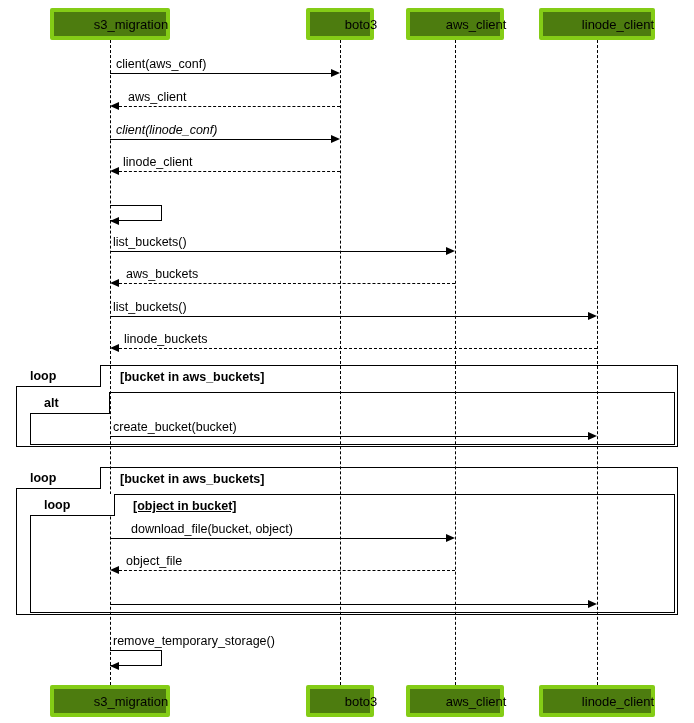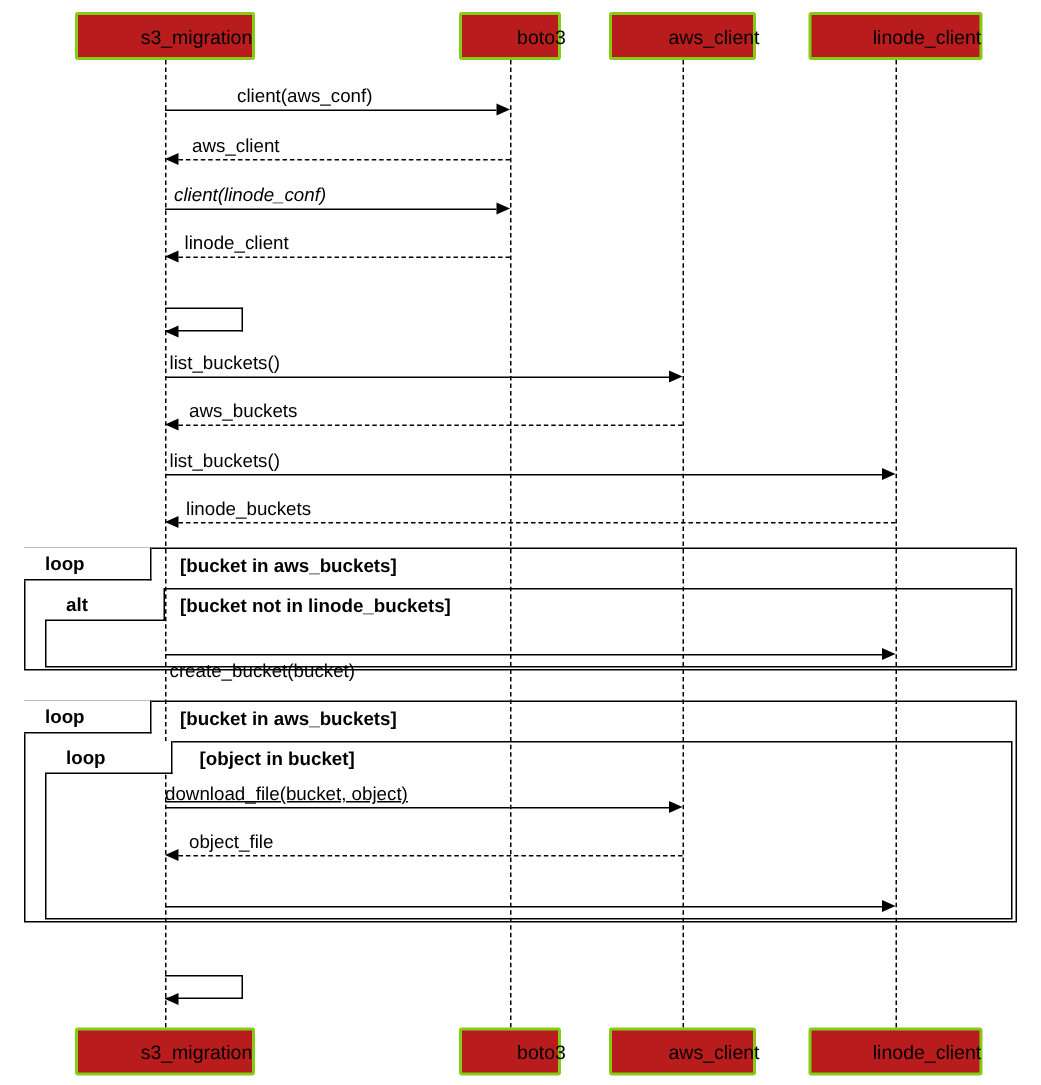--- a/index.html
+++ b/index.html
@@ -12,22 +12,22 @@
   }
   #diagram {
     position: relative;
     width: 694px;
     height: 723px;
     background: #ffffff;
     overflow: hidden;
   }
   .actor-box {
     position: absolute;
-    border: 2px solid #84cc16;
-    background: #b91c1c;
+    border: 4px solid #84cc16;
+    background: #4d7c0f;
     border-radius: 2px;
     font-size: 13px;
     color: #000000;
     display: flex;
     align-items: center;
     justify-content: center;
     box-sizing: border-box;
     white-space: nowrap;
     padding-left: 42px;
   }
@@ -128,21 +128,21 @@
   <div class="actor-box" style="left:306px; top:685px; width:68px; height:32px;">
     <span>boto3</span>
   </div>
   <div class="actor-box" style="left:406px; top:685px; width:98px; height:32px;">
     <span>aws_client</span>
   </div>
   <div class="actor-box" style="left:539px; top:685px; width:116px; height:32px;">
     <span>linode_client</span>
   </div>
 
-  <div class="msg-label" style="left:116px; top:57px;margin-left:42px;">client(aws_conf)</div>
+  <div class="msg-label" style="left:116px; top:57px;">client(aws_conf)</div>
   <div class="msg-line" style="left:110px; top:73px; width:221px;"></div>
   <div class="arrow-head right" style="left:331px; top:69px;"></div>
 
   <div class="msg-label" style="left:128px; top:90px;">aws_client</div>
   <div class="msg-line dashed" style="left:119px; top:106px; width:221px;"></div>
   <div class="arrow-head left" style="left:110px; top:102px;"></div>
 
   <div class="msg-label" style="left:116px; top:123px;font-style:italic;">client(linode_conf)</div>
   <div class="msg-line" style="left:110px; top:139px; width:221px;"></div>
   <div class="arrow-head right" style="left:331px; top:135px;"></div>
@@ -171,43 +171,43 @@
   <div class="arrow-head left" style="left:110px; top:344px;"></div>
 
   <div class="frame" style="left:16px; top:365px; width:662px; height:82px;"></div>
   <div class="frame-tab" style="left:16px; top:365px; width:85px; height:22px;"></div>
   <div class="frame-tab-label" style="left:30px; top:369px;">loop</div>
   <div class="frame-cond" style="left:120px; top:370px;">[bucket in aws_buckets]</div>
 
   <div class="frame" style="left:30px; top:392px; width:645px; height:53px;"></div>
   <div class="frame-tab" style="left:30px; top:392px; width:80px; height:22px;"></div>
   <div class="frame-tab-label" style="left:44px; top:396px;">alt</div>
-  <div class="frame-cond" style="left:120px; top:397px;">[bucket not in linode_buckets]</div>
-
-  <div class="msg-label" style="left:113px; top:440px;">create_bucket(bucket)</div>
+
+  <div class="msg-label" style="left:113px; top:420px;">create_bucket(bucket)</div>
   <div class="msg-line" style="left:110px; top:436px; width:478px;"></div>
   <div class="arrow-head right" style="left:588px; top:432px;"></div>
 
   <div class="frame" style="left:16px; top:467px; width:662px; height:148px;"></div>
   <div class="frame-tab" style="left:16px; top:467px; width:85px; height:22px;"></div>
   <div class="frame-tab-label" style="left:30px; top:471px;">loop</div>
   <div class="frame-cond" style="left:120px; top:472px;">[bucket in aws_buckets]</div>
 
   <div class="frame" style="left:30px; top:494px; width:645px; height:119px;"></div>
   <div class="frame-tab" style="left:30px; top:494px; width:85px; height:22px;"></div>
   <div class="frame-tab-label" style="left:44px; top:498px;">loop</div>
-  <div class="frame-cond" style="left:133px; top:499px;">[object in bucket]</div>
-
-  <div class="msg-label" style="left:110px; top:522px;text-decoration:underline;">download_file(bucket, object)</div>
+  <div class="frame-cond" style="left:133px; top:499px;text-decoration:underline;">[object in bucket]</div>
+
+  <div class="msg-label" style="left:131px; top:522px;">download_file(bucket, object)</div>
   <div class="msg-line" style="left:110px; top:538px; width:336px;"></div>
   <div class="arrow-head right" style="left:446px; top:534px;"></div>
 
   <div class="msg-label" style="left:126px; top:554px;">object_file</div>
   <div class="msg-line dashed" style="left:119px; top:570px; width:336px;"></div>
   <div class="arrow-head left" style="left:110px; top:566px;"></div>
 
   <div class="msg-line" style="left:110px; top:604px; width:478px;"></div>
   <div class="arrow-head right" style="left:588px; top:600px;"></div>
 
+  <div class="msg-label" style="left:113px; top:634px;">remove_temporary_storage()</div>
   <div class="self-msg" style="left:110px; top:650px; width:52px; height:16px;"></div>
   <div class="arrow-head left" style="left:110px; top:662px;"></div>
 
 </div>
 
 </body></html>

